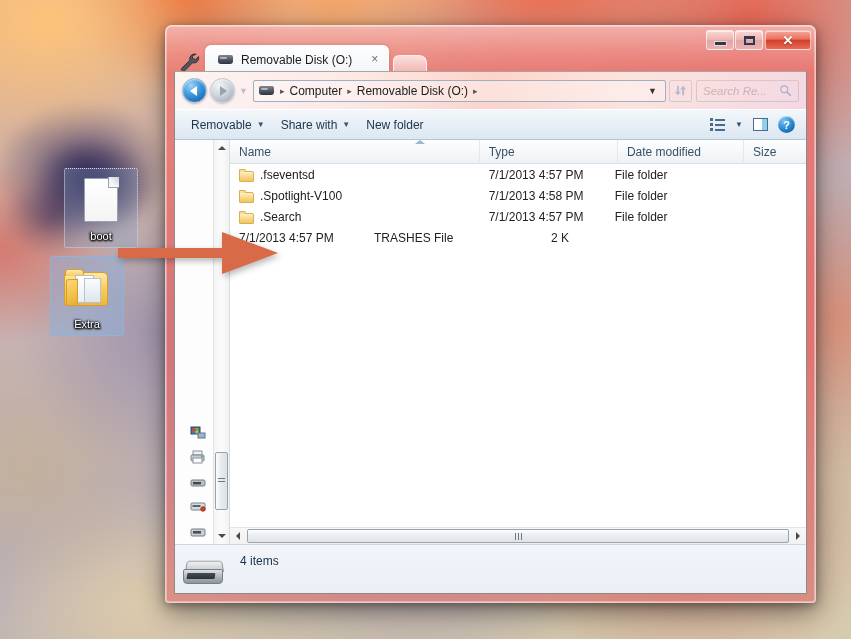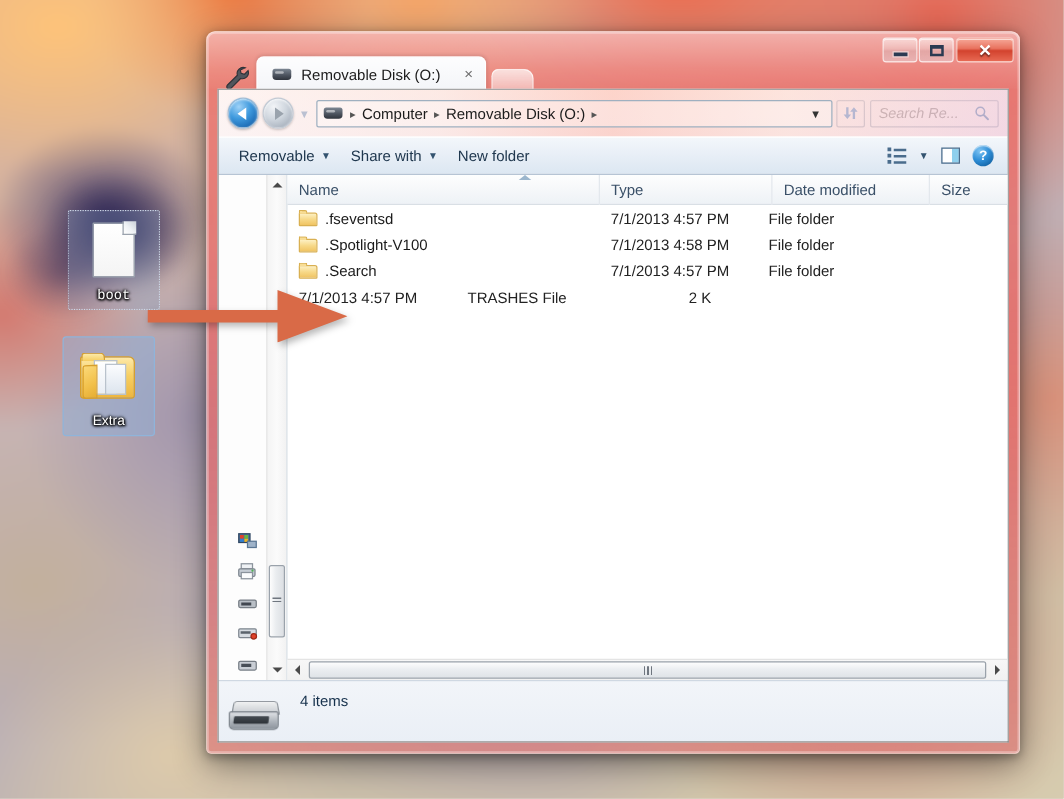--- a/index.html
+++ b/index.html
@@ -58,28 +58,27 @@
   .desk-icon .lbl {
     display: inline-block;
     font-size: 11px; color: #ffffff;
     text-shadow: 0 0 3px #000, 1px 1px 2px #000, -1px 0 2px #000, 0 1px 2px #000;
     line-height: 13px;
     padding: 0 2px;
     margin-top: 2px;
     white-space: nowrap;
   }
   #icon-boot {
-    left: 54px; top: 168px;
+    left: 64px; top: 168px;
     border: 1px dotted #cfd9e8;
     background: rgba(130,160,200,0.30);
     border-radius: 2px;
-    font-family: Liberation Mono, monospace;
   }
   #icon-extra {
-    left: 50px; top: 269px;
+    left: 50px; top: 256px;
     border: 1px solid #8fb4da;
     background: rgba(140,178,222,0.45);
     border-radius: 3px;
   }
   
   .doc-ico { position: relative; width: 34px; height: 44px; }
   .doc-ico .sheet {
     position: absolute; inset: 0;
     background: linear-gradient(180deg,#ffffff 0%,#f4f4f4 100%);
     border: 1px solid #9aa2ad;
@@ -415,21 +414,21 @@
     overflow: hidden; white-space: nowrap;
   }
   #sortmark {
     position: absolute; top: 0px; left: 185px;
     width: 0;height: 0;
     border-left: 5px solid transparent; border-right: 5px solid transparent;
     border-bottom: 4px solid #9bb6cd;
   }
   #rows { flex: 1 1 auto; overflow: hidden; position: relative; }
   .row { height: 21px; display: flex; align-items: center; cursor: default; }
-  .cell { font-size: 12px; color: #1a1a1a; display: flex; align-items: center; overflow: hidden; white-space: nowrap; }
+  .cell { font-size: 12px; color: #1a1a1a; display: flex; align-items: flex-end; overflow: hidden; white-space: nowrap; }
   .cell.name { padding-left: 9px; gap: 6px; }
   .cell.date, .cell.type { padding-left: 9px; color: #222; }
   .cell.size { padding-right: 10px; justify-content: flex-end; color: #222; }
   
   .f-ico { position: relative; width: 15px; height: 13px; flex: 0 0 auto; }
   .f-ico .fb {
     position: absolute; left: 0; top: 2px; width: 15px; height: 11px;
     background: linear-gradient(180deg,#fdf0c2 0%,#f7d989 50%,#f0c463 100%);
     border: 1px solid #d9b052; border-radius: 1px 2px 1px 1px;
   }

